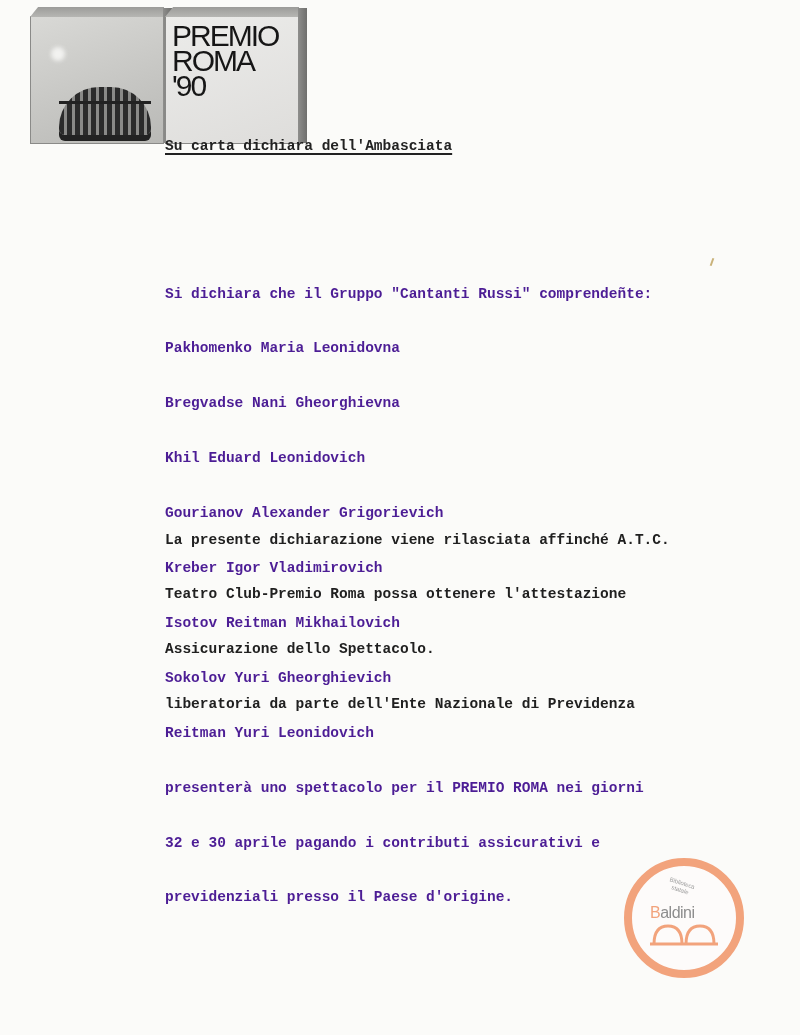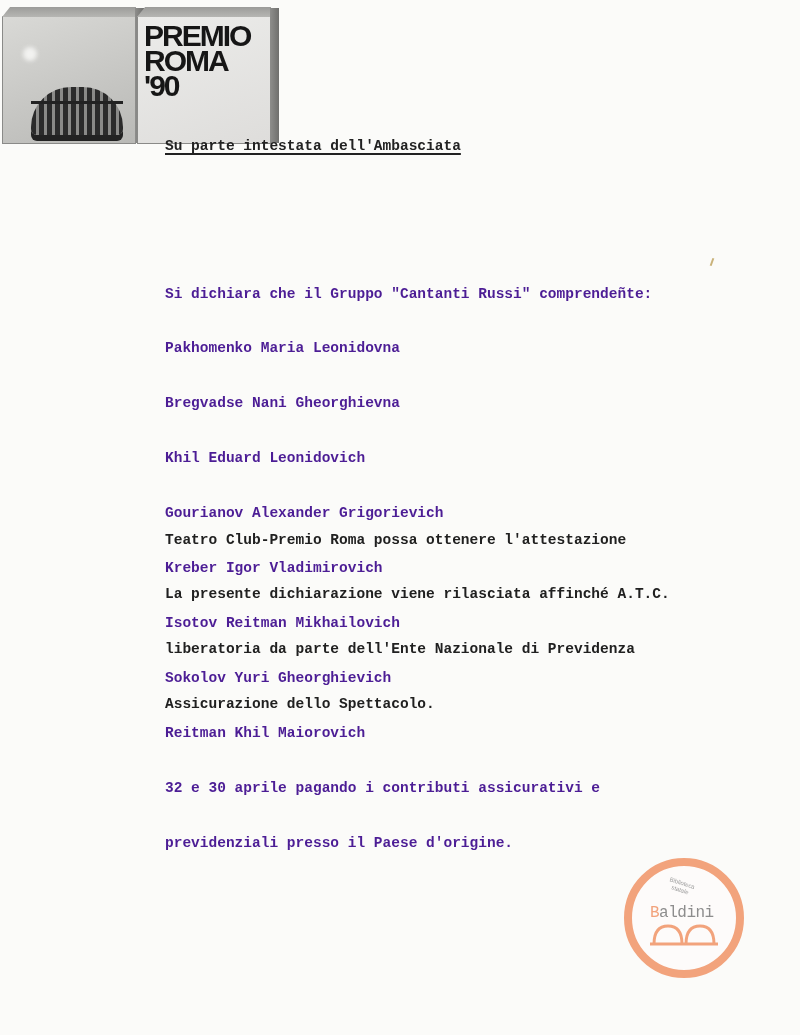--- a/index.html
+++ b/index.html
@@ -2,21 +2,21 @@
 <html><head>
 <meta charset="utf-8">
 <style>
   html, body { margin: 0; padding: 0; }
   body {
     width: 800px; height: 1035px; position: relative; overflow: hidden;
     background: #fbfbf9;
     font-family: "Liberation Mono", "DejaVu Sans Mono", monospace;
     color: #1c1c1c;
   }
-  .logo { position: absolute; left: 0; top: 4px; width: 272px; height: 140px; font-weight: bold; }
+  .logo { position: absolute; left: 28px; top: 4px; width: 272px; height: 140px; }
   .box {
     position: absolute; top: 12px; width: 132px; height: 126px;
     background: linear-gradient(160deg, #d9d9d6 0%, #c7c7c4 55%, #b9b9b6 100%);
     border: 1px solid #8a8a88;
   }
   .box .top {
     position: absolute; left: -1px; top: -10px; width: 134px; height: 10px;
     background: linear-gradient(180deg, #9c9c9a, #b6b6b3);
     clip-path: polygon(6% 0, 100% 0, 100% 100%, 0 100%);
   }
@@ -62,21 +62,21 @@
 
   .stamp {
     position: absolute; left: 624px; top: 858px; width: 104px; height: 104px;
     border: 8px solid #f2a37c; border-radius: 50%; background: #fdfbfa;
   }
   .stamp-small {
     position: absolute; left: 36px; top: 14px; font-family: "Liberation Sans", sans-serif;
     font-size: 6px; line-height: 7px; color: #9a9a9a; transform: rotate(18deg); text-align: center;
   }
   .stamp-name {
-    position: absolute; left: 18px; top: 38px; font-family: Liberation Mono, monospace;
+    position: absolute; left: 18px; top: 38px; font-family: Liberation Sans, sans-serif;
     font-size: 16px; color: #8d8d8d; letter-spacing: -0.5px;
   }
   .stamp-name .b { color: #f2a37c; }
   .stamp-books { position: absolute; left: 18px; top: 58px; width: 68px; height: 22px; }
 </style>
 </head>
 <body>
 
 <div class="logo">
   <div class="box box-left">
@@ -89,43 +89,44 @@
     <div class="top"></div>
       <div class="side"></div>
     <div class="logo-text">
       <div>PREMIO</div>
       <div>ROMA</div>
       <div>'90</div>
     </div>
   </div>
 </div>
 
-<div class="letterhead">Su parte intestata dell'Ambasciata</div>
+<div class="letterhead">Su carta dichiara dell'Ambasciata</div>
 
 <div class="body-text">
   <span class="line">Si dichiara che il Gruppo "Cantanti Russi" comprendeñte:</span>
   <span class="line">Pakhomenko Maria Leonidovna</span>
   <span class="line">Bregvadse Nani Gheorghievna</span>
   <span class="line">Khil Eduard Leonidovich</span>
   <span class="line">Gourianov Alexander Grigorievich</span>
   <span class="line">Kreber Igor Vladimirovich</span>
   <span class="line">Isotov Reitman Mikhailovich</span>
   <span class="line">Sokolov Yuri Gheorghievich</span>
-  <span class="line">Reitman Khil Maiorovich</span>
+  <span class="line">Reitman Yuri Leonidovich</span>
+  <span class="line">presenterà uno spettacolo per il PREMIO ROMA nei giorni</span>
   <span class="line">32 e 30 aprile pagando i contributi assicurativi e</span>
   <span class="line">previdenziali presso il Paese d'origine.</span>
 </div>
 
 <div class="mark"></div>
 
 <div class="para2">
+  <span class="line">La presente dichiarazione viene rilasciata affinché A.T.C.</span>
   <span class="line">Teatro Club-Premio Roma possa ottenere l'attestazione</span>
-  <span class="line">La presente dichiarazione viene rilasciata affinché A.T.C.</span>
+  <span class="line">Assicurazione dello Spettacolo.</span>
   <span class="line">liberatoria da parte dell'Ente Nazionale di Previdenza</span>
-  <span class="line">Assicurazione dello Spettacolo.</span>
 </div>
 
 <div class="stamp">
   <div class="stamp-small">
     <div>Biblioteca</div>
     <div>statale</div>
   </div>
   <div class="stamp-name"><span class="b">B</span><span>aldini</span></div>
   <svg class="stamp-books" viewBox="0 0 68 22">
     <path d="M4 20 Q4 2 18 2 Q32 2 32 20" fill="none" stroke="#f2a37c" stroke-width="3"></path>

